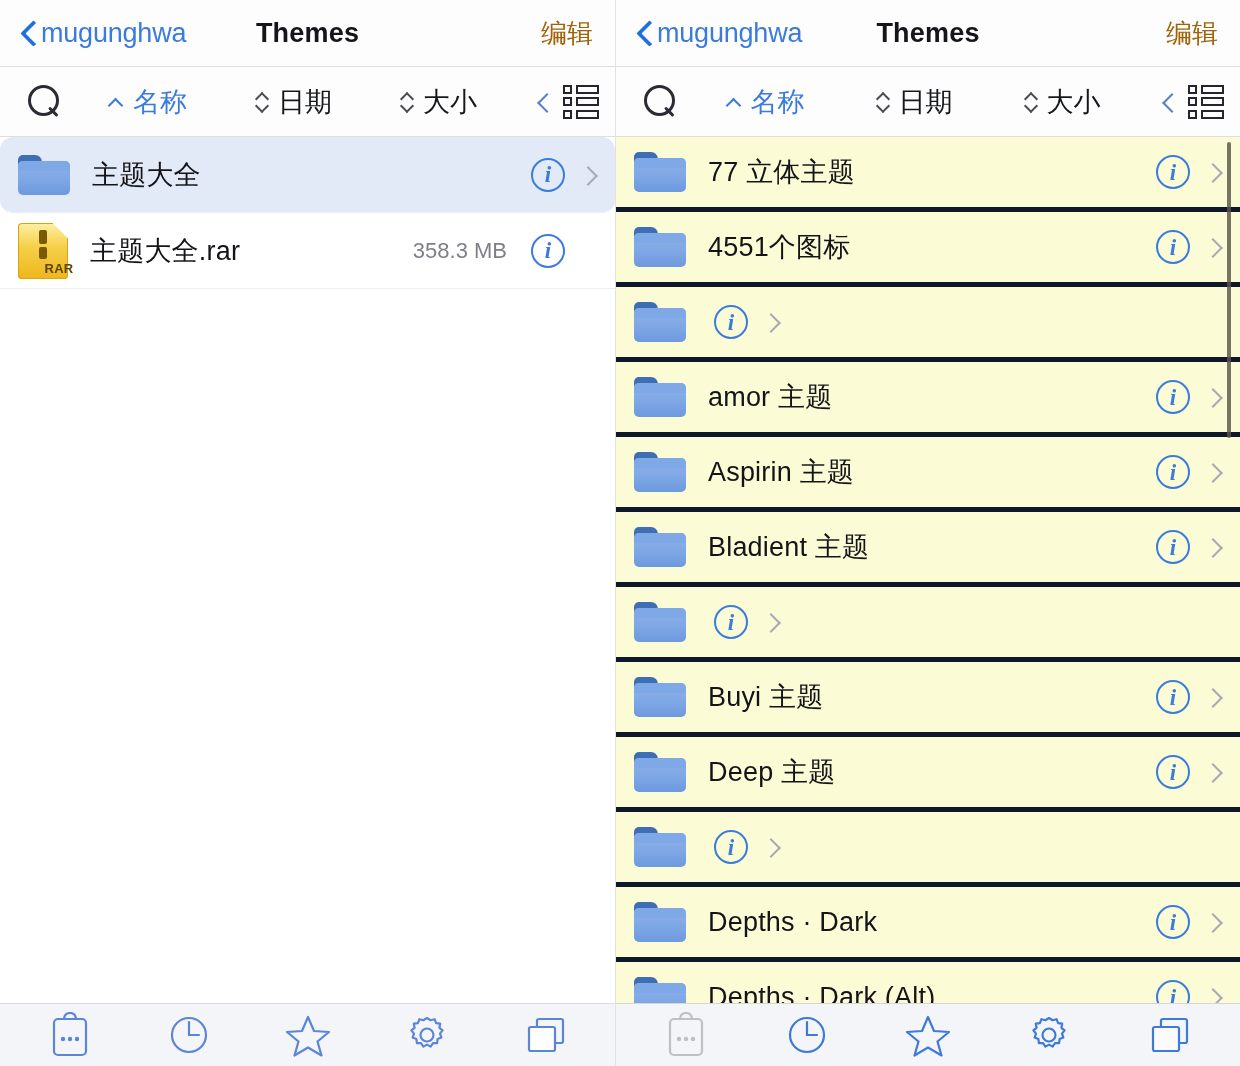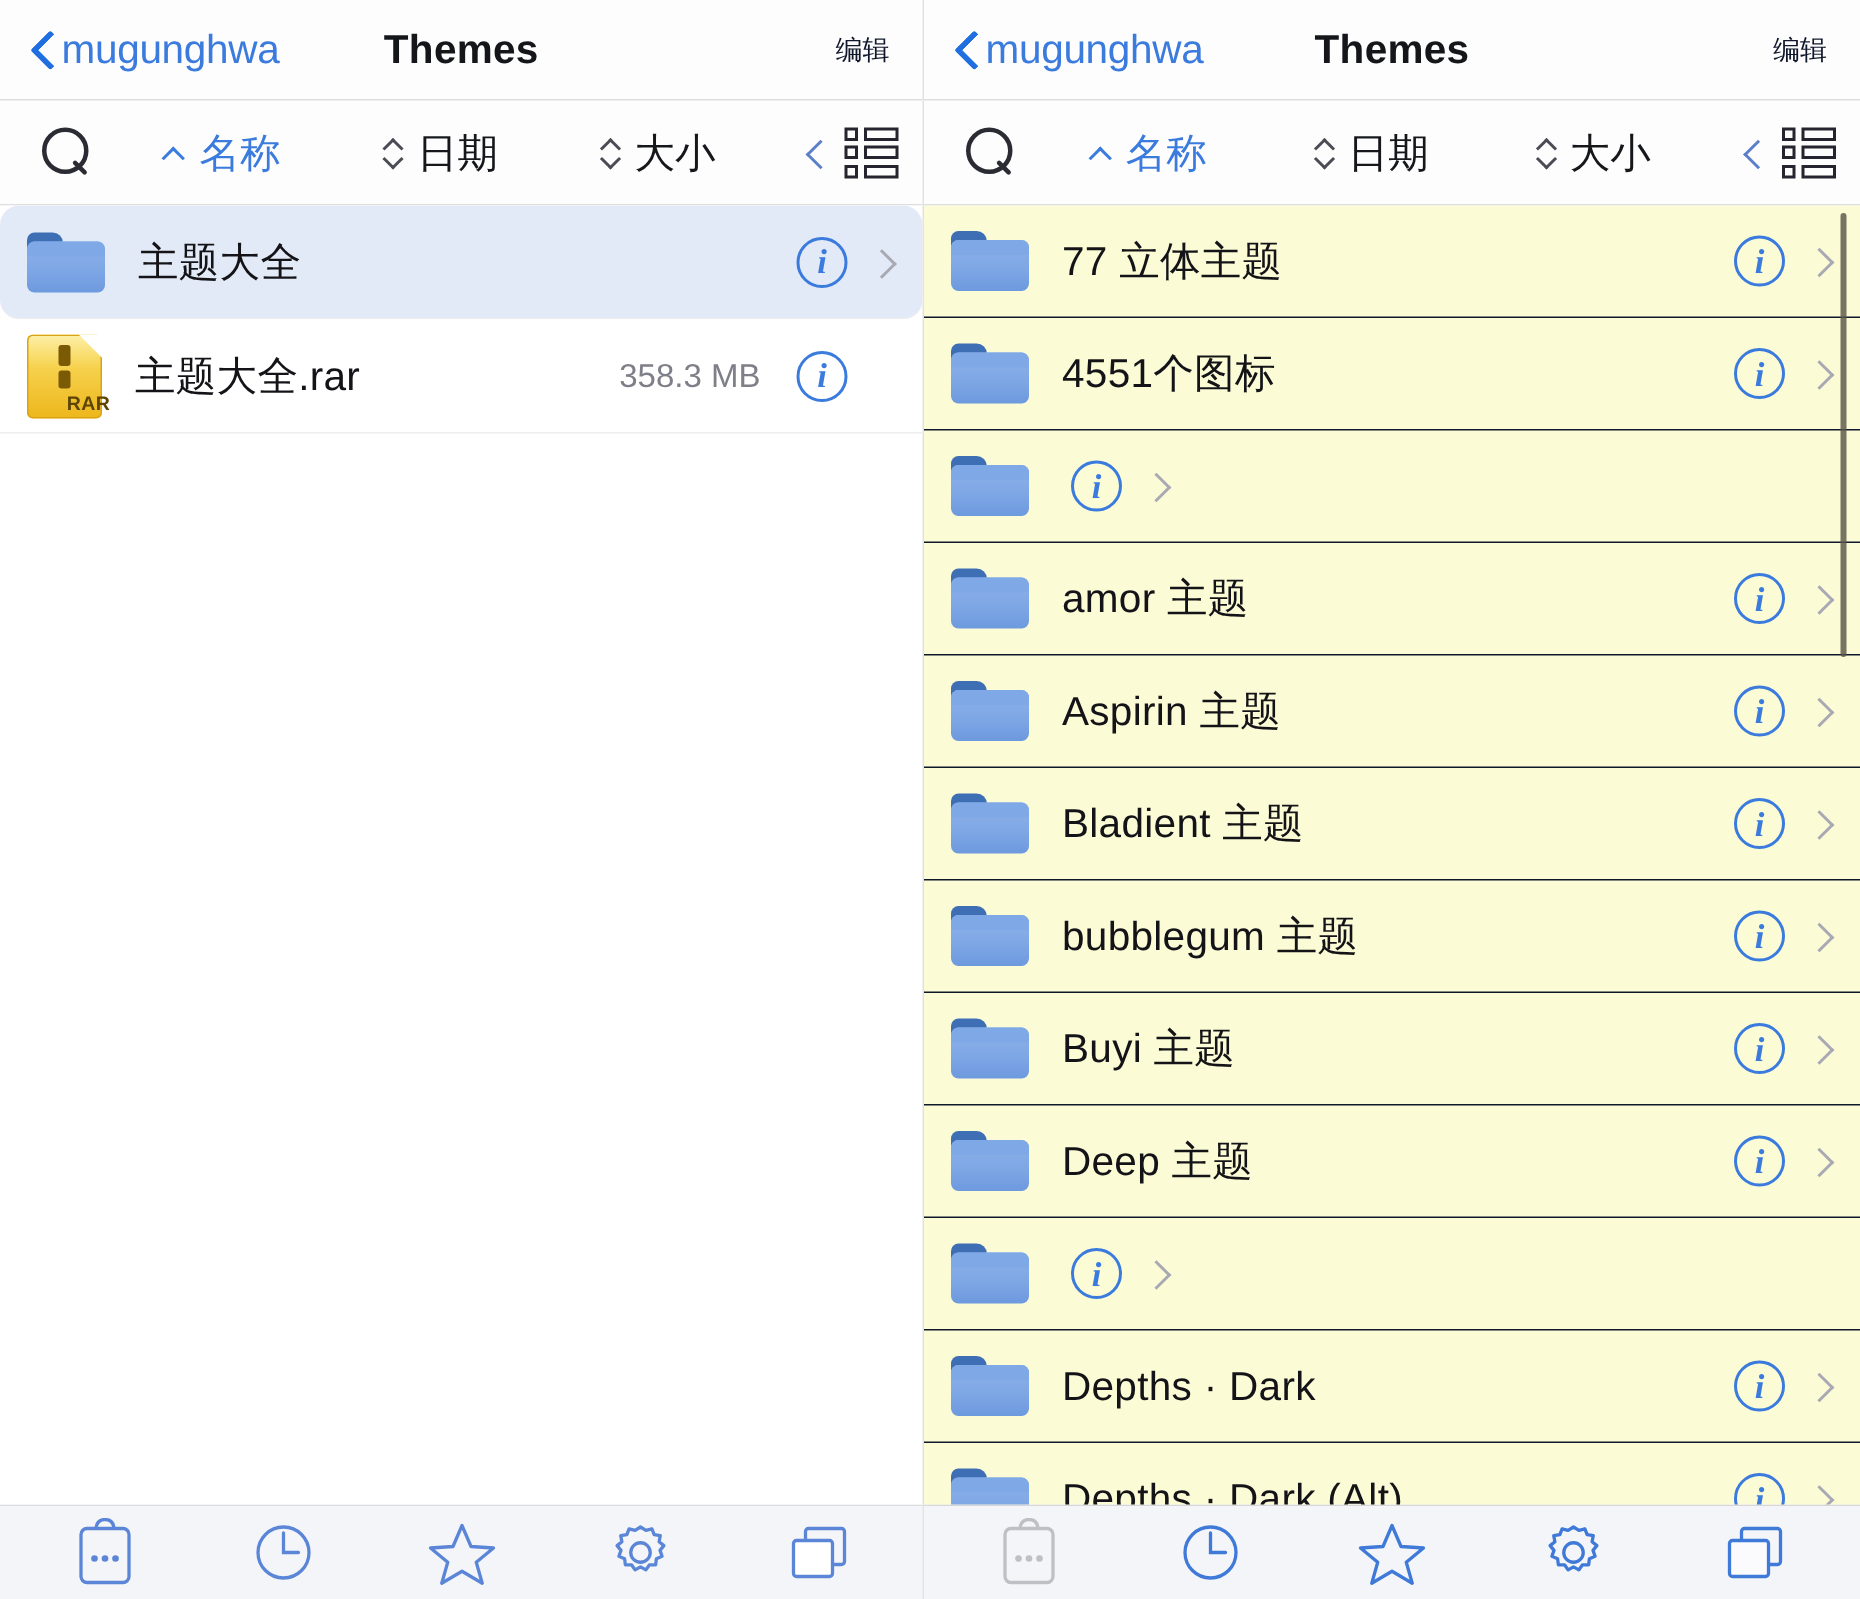--- a/index.html
+++ b/index.html
@@ -40,21 +40,21 @@
   .nav-back-label {
     font-size: 27px; color: #3a7bdd; letter-spacing: -0.2px;
     font-weight: 400;
   }
   .nav-title {
     position: absolute; left: 0; right: 0; text-align: center;
     font-size: 27px; font-weight: bold; color: #14161a;
     pointer-events: none; letter-spacing: 0.2px;
   }
   .nav-edit {
-    margin-left: auto; font-size: 18px; color: #0f172a; cursor: pointer;
+    margin-left: auto; font-size: 26px; color: #a16207; cursor: pointer;
     position: relative; z-index: 2;
   }
 
   
   .sortbar {
     height: 70px; flex: 0 0 70px;
     background: #fdfdfd;
     border-bottom: 1px solid #dededf;
     display: flex; align-items: center;
     padding: 0 16px;
@@ -106,21 +106,21 @@
   .view-icon .vbar { flex: 1; height: 9px; border: 2px solid #26242e; }
 
   
   .list { flex: 1 1 auto; overflow: hidden; position: relative; }
   .list-left { background: #ffffff; }
   .list-right { background: #fbfbd6; }
 
   .row {
     height: 75px; display: flex; align-items: center;
     padding: 0 16px 0 18px;
-    border-bottom: 1px solid #0f172a;
+    border-bottom: 5px solid #0f172a;
     position: relative;
   }
   .list-left .row { border-bottom: 1px solid #eeeef0; }
   .row.selected { background: #e3eaf7; border-radius: 13px; }
   .row.tall { height: 76px; }
 
   
   .folder {
     width: 52px; height: 40px; flex: 0 0 52px; position: relative; margin-right: 22px;
   }
@@ -456,23 +456,20 @@
           </span>
           <span class="info-icon">i</span>
           <span class="chev-right"></span>
         </div>
         <div class="row">
           <span class="folder">
             <span class="tab"></span>
             <span class="body"></span>
             <span class="lip"></span>
           </span>
-          <span class="row-text">
-            <span class="row-name">bubblegum 主题</span>
-          </span>
           <span class="info-icon">i</span>
           <span class="chev-right"></span>
         </div>
         <div class="row">
           <span class="folder">
             <span class="tab"></span>
             <span class="body"></span>
             <span class="lip"></span>
           </span>
           <span class="row-text">

